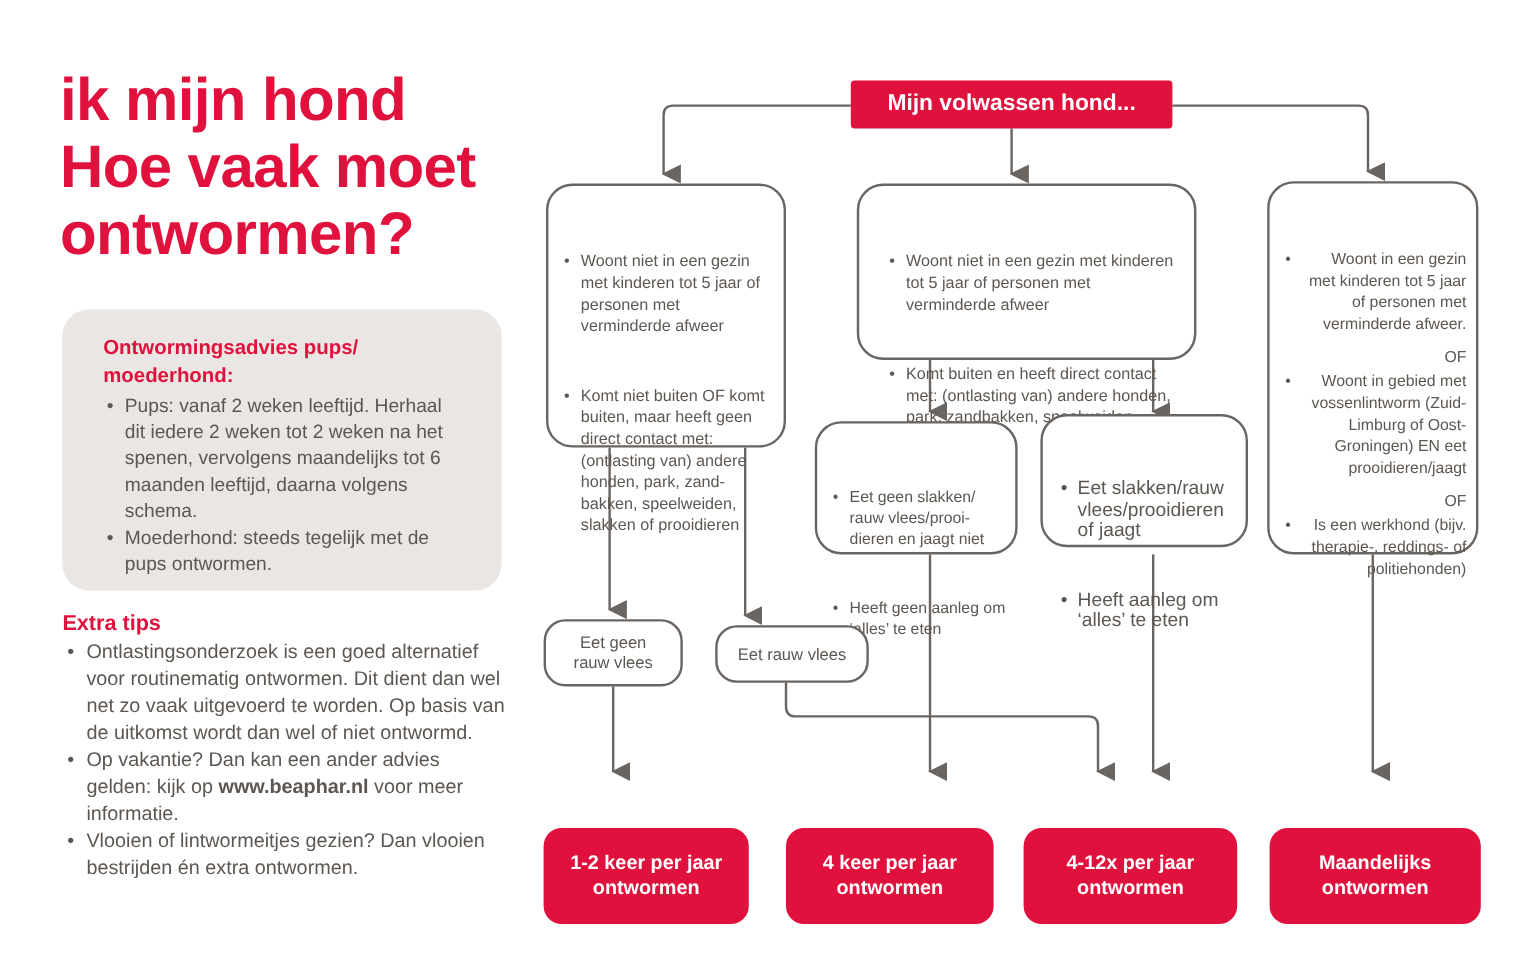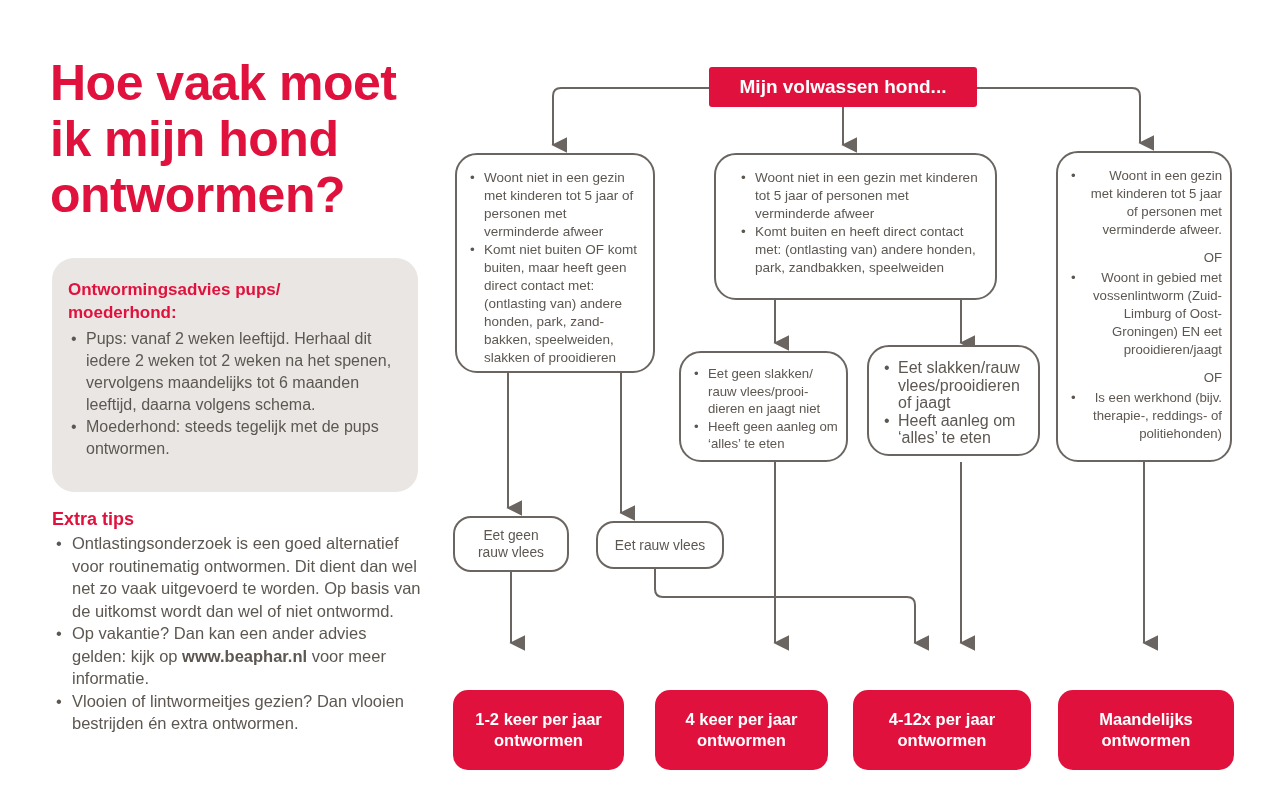--- a/index.html
+++ b/index.html
@@ -15,21 +15,21 @@
     font-family:"Liberation Sans", sans-serif;color:var(--text-gray);
   }
   
   .page-title{
     position:absolute;left:50px;top:55px;width:420px;
     font-size:50px;line-height:56px;font-weight:700;color:var(--brand-red);
     letter-spacing:-0.5px;
   }
   .advice-panel{
     position:absolute;left:52px;top:258px;width:366px;height:234px;box-sizing:border-box;
-    background:var(--panel-bg);border-radius:22px;padding:20px 16px;
+    background:var(--panel-bg);border-radius:22px;padding:20px 34px;
   }
   .advice-heading{font-size:17px;line-height:23px;font-weight:700;color:var(--brand-red);}
   .advice-list{margin-top:4px;}
   .bullet-item{position:relative;padding-left:18px;font-size:16px;line-height:22px;}
   .bullet-item::before{content:"\2022";position:absolute;left:3px;top:0;}
   .extra-tips-heading{
     position:absolute;left:52px;top:508px;font-size:18px;line-height:22px;
     font-weight:700;color:var(--brand-red);
   }
   .tips-list{position:absolute;left:52px;top:532px;width:370px;}
@@ -43,21 +43,21 @@
   .root-node{
     position:absolute;left:709px;top:67px;width:268px;height:40px;
     background:var(--brand-red);border-radius:3px;
     color:#fff;font-weight:700;font-size:19px;line-height:40px;text-align:center;
   }
   .fc-box{
     position:absolute;box-sizing:border-box;background:#fff;
     border:2px solid var(--line-gray);border-radius:22px;
     font-size:13.5px;line-height:18px;color:var(--text-gray);
   }
-  .fc-box .bi{position:relative;padding-left:15px;}
+  .fc-box .bi{position:relative;padding-left:15px;margin-top:40px;}
   .fc-box .bi::before{content:"\2022";position:absolute;left:1px;top:0;}
   .fc-box .fc-sep{padding-left:15px;margin-top:10px;}
   .fc-box .fc-sep + .bi{margin-top:2px;}
   .box-cond-left{left:455px;top:153px;width:200px;height:220px;padding:14px 10px 0 12px;}
   .box-cond-middle{left:714px;top:153px;width:283px;height:147px;padding:14px 10px 0 24px;}
   .box-cond-right{left:1056px;top:151px;width:176px;height:311px;padding:14px 8px 0 12px;font-size:13.2px;text-align:right;}
   .box-diet-no{left:679px;top:351px;width:169px;height:111px;padding:12px 6px 0 12px;font-size:13.2px;line-height:17.5px;}
   .box-diet-yes{left:867px;top:345px;width:173px;height:111px;padding:12px 6px 0 14px;font-size:16px;line-height:17.5px;}
   .small-node{
     position:absolute;box-sizing:border-box;background:#fff;
@@ -97,22 +97,22 @@
     <path class="conn" marker-end="url(#arr)" d="M 775 300 L 775 343"></path>
     <path class="conn" marker-end="url(#arr)" d="M 961 300 L 961 343"></path>
     <path class="conn" marker-end="url(#arr)" d="M 511 572 L 511 643"></path>
     <path class="conn" marker-end="url(#arr)" d="M 655 569 L 655 589 Q 655 597 663 597 L 907 597 Q 915 597 915 605 L 915 643"></path>
     <path class="conn" marker-end="url(#arr)" d="M 775 462 L 775 643"></path>
     <path class="conn" marker-end="url(#arr)" d="M 961 462 L 961 643"></path>
     <path class="conn" marker-end="url(#arr)" d="M 1144 462 L 1144 643"></path>
   </svg>
 
   <div class="page-title">
+    <div>ik mijn hond</div>
     <div>Hoe vaak moet</div>
-    <div>ik mijn hond</div>
     <div>ontwormen?</div>
   </div>
 
   <div class="advice-panel">
     <div class="advice-heading">
       <div>Ontwormingsadvies pups/</div>
       <div>moederhond:</div>
     </div>
     <div class="advice-list">
       <div class="bullet-item">Pups: vanaf 2 weken leeftijd. Herhaal dit iedere 2 weken tot 2 weken na het spenen, vervolgens maandelijks tot 6 maanden leeftijd, daarna volgens schema.</div>

